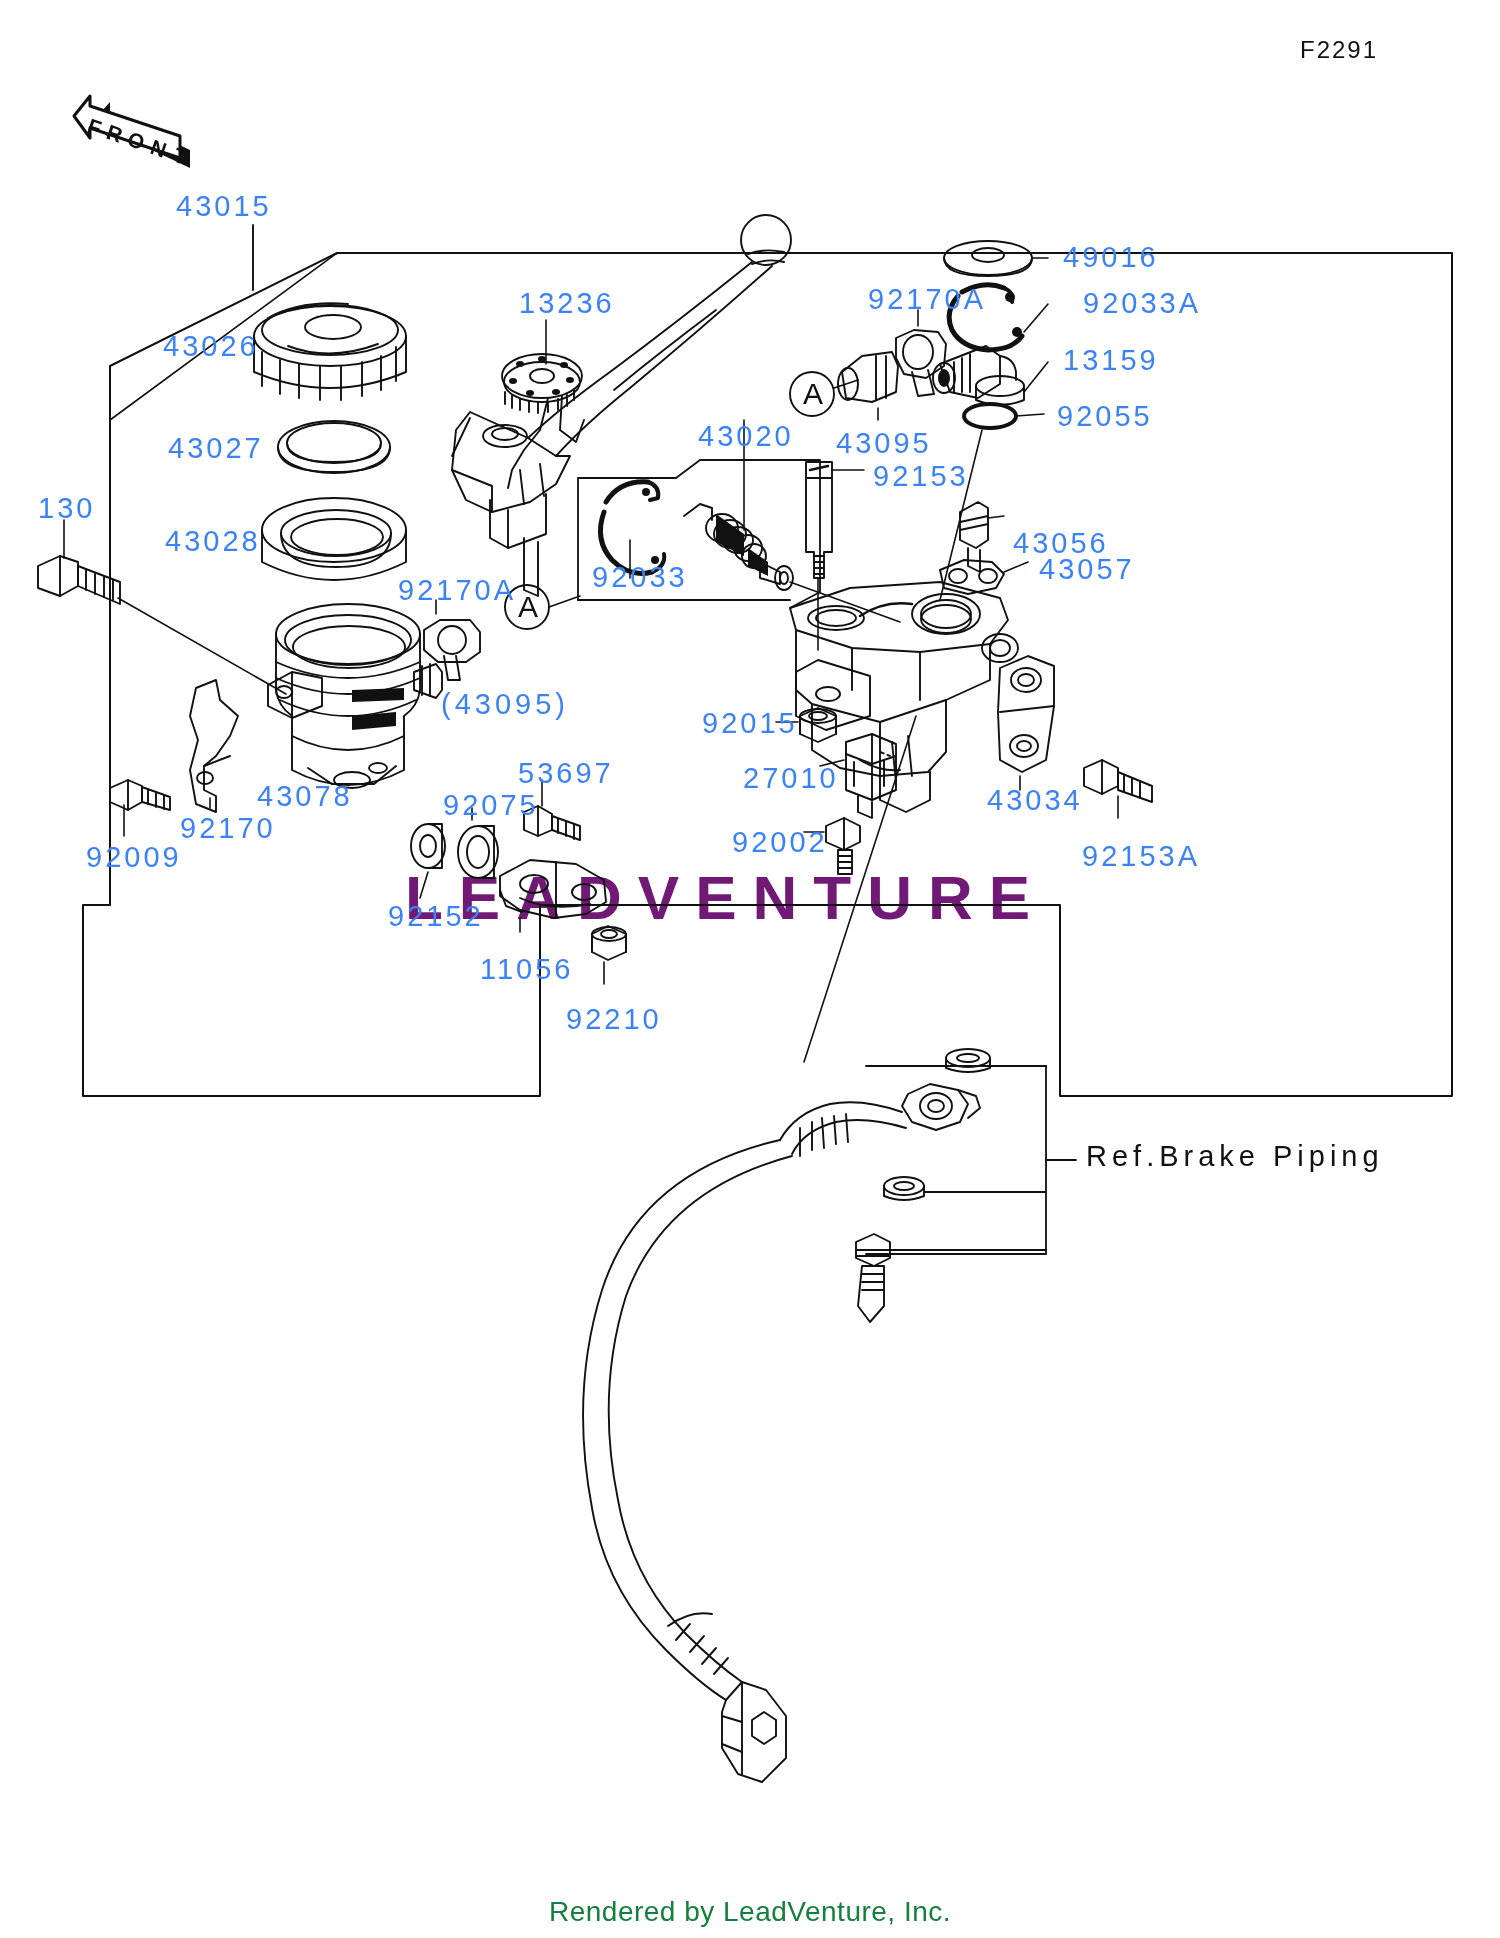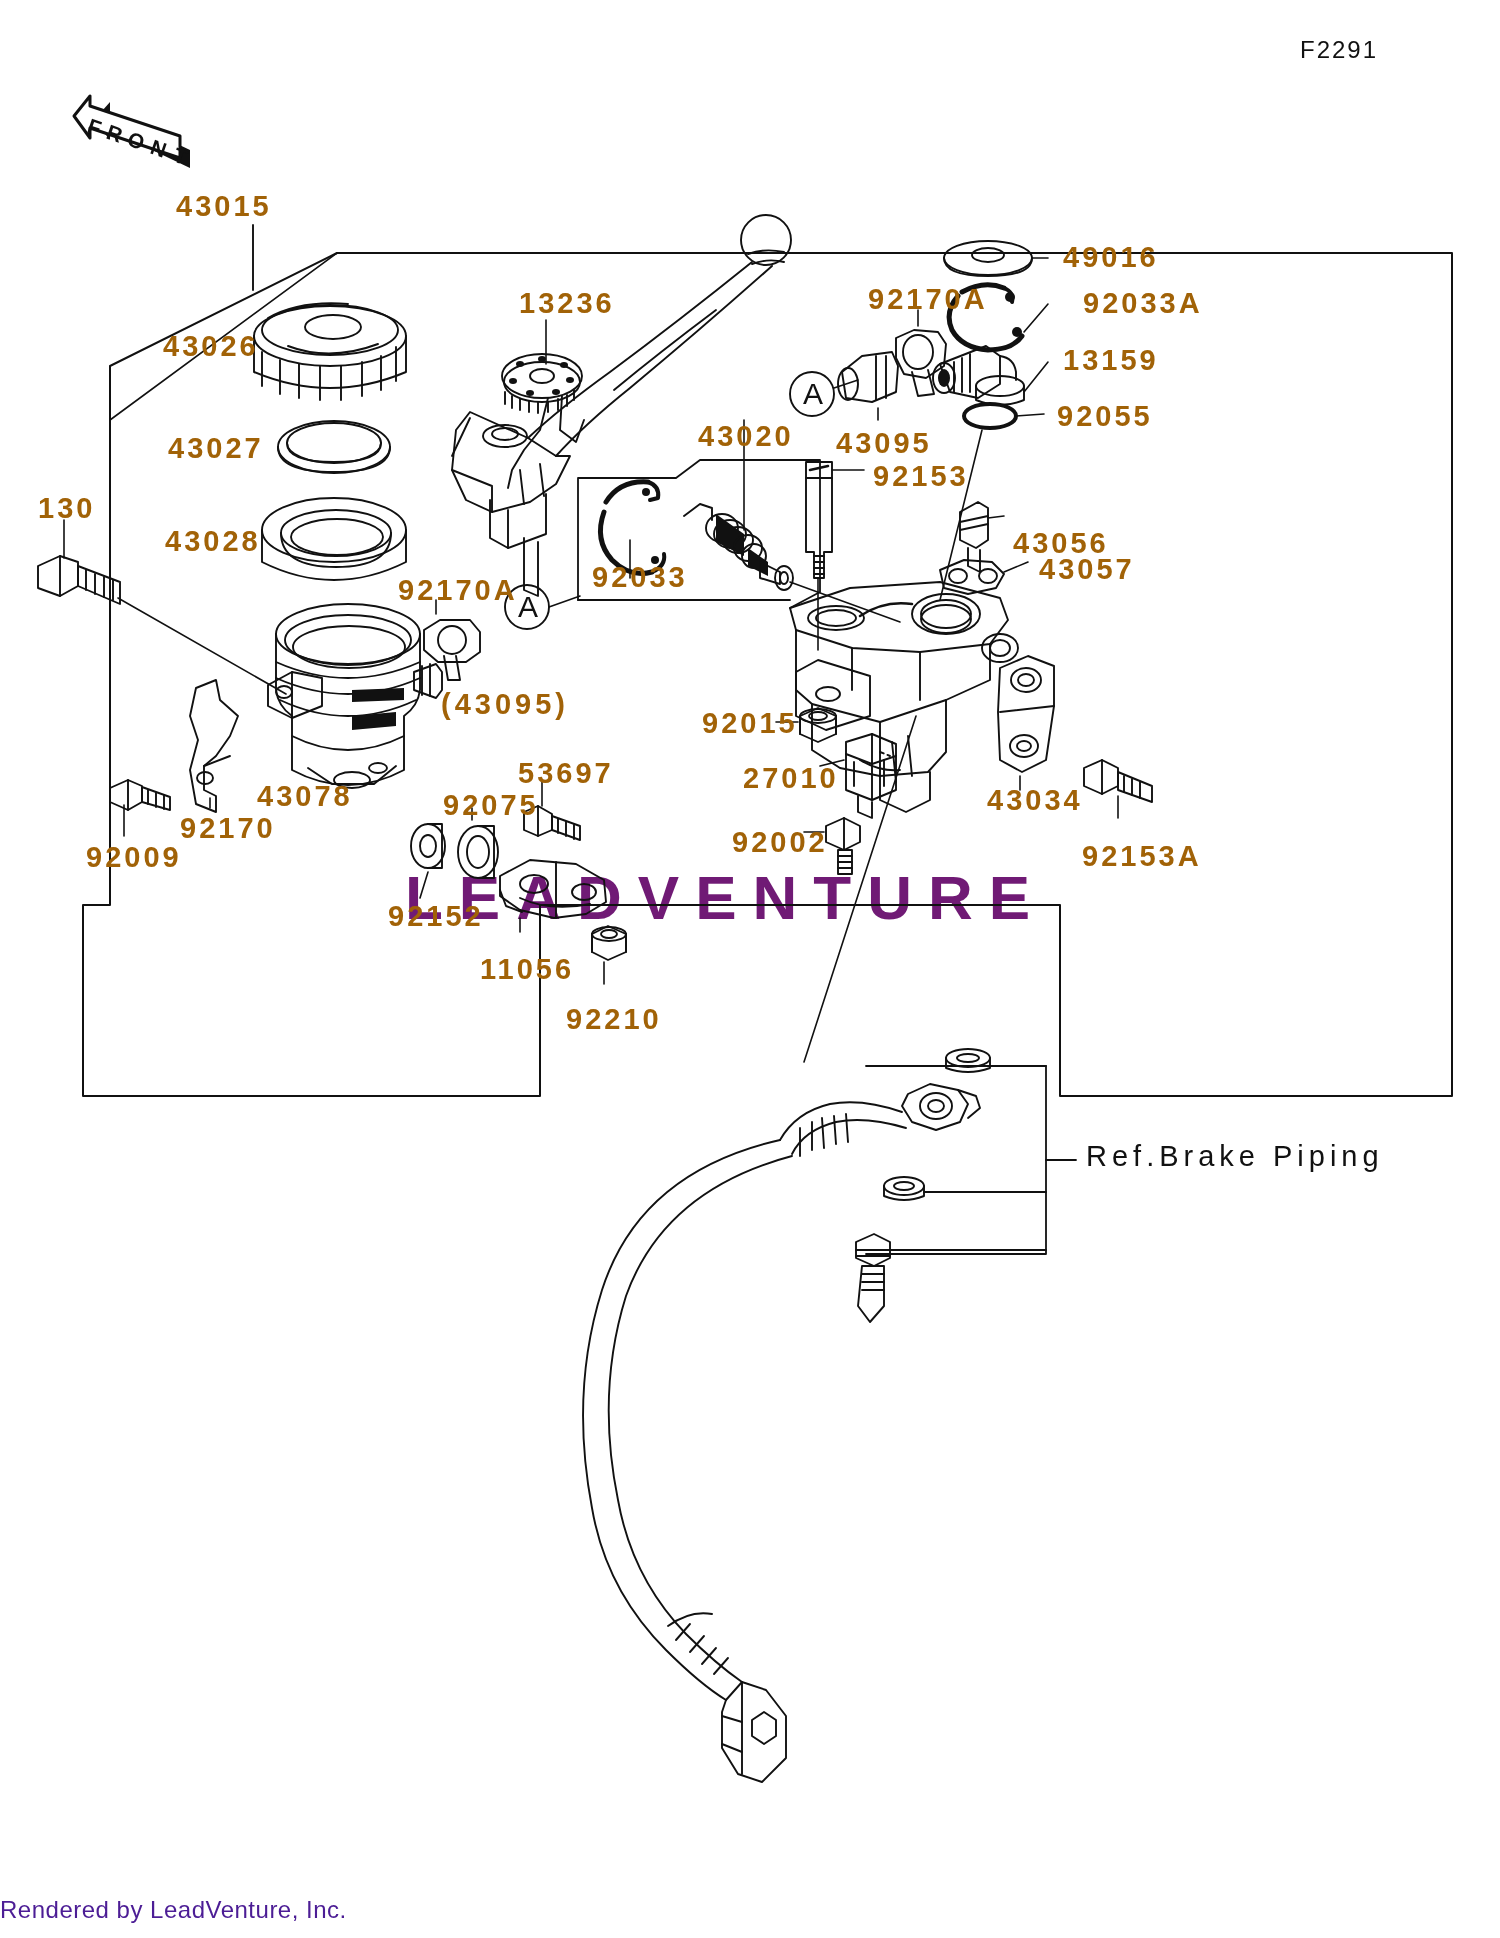--- a/index.html
+++ b/index.html
@@ -1,22 +1,22 @@
 <!DOCTYPE html>
 <html><head>
 <meta charset="utf-8">
 <style>
   html,body{margin:0;padding:0;background:#ffffff;}
   body{font-family:"Liberation Sans", sans-serif;color:#000;}
   #page{position:relative;width:1500px;height:1938px;background:#fff;overflow:hidden;}
 
   .lbl{position:absolute;font-size:30px;letter-spacing:1.5px;color:#111;white-space:nowrap;font-family:"Liberation Sans",sans-serif;}
   .lbl.sp{letter-spacing:5px;}
-  .code{position:absolute;font-size:29px;letter-spacing:3px;color:#a16207;font-weight:bold;}
-  .footer{position:absolute;left:0;right:0;text-align:left;font-size:24px;color:#4c1d95;letter-spacing:0.5px;}
+  .code{position:absolute;font-size:29px;letter-spacing:3px;color:#3b82f6;}
+  .footer{position:absolute;left:0;right:0;text-align:center;font-size:28px;color:#15803d;letter-spacing:0.5px;}
 
   svg.layer{position:absolute;left:0;top:0;width:1500px;height:1938px;pointer-events:none;}
   .wm{position:absolute;color:#701a75;font-size:62px;letter-spacing:16px;font-weight:bold;user-select:none;}
 
   .front-badge{position:absolute;left:62px;top:72px;width:130px;height:105px;}
 </style>
 </head>
 <body>
 
 <div id="page">

